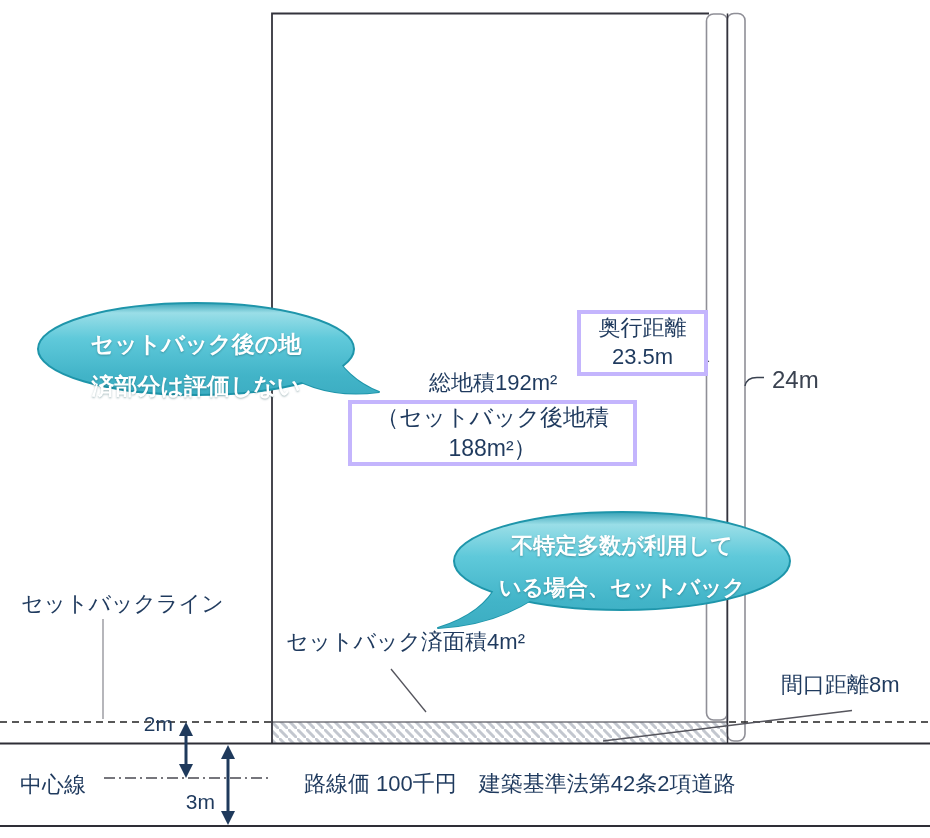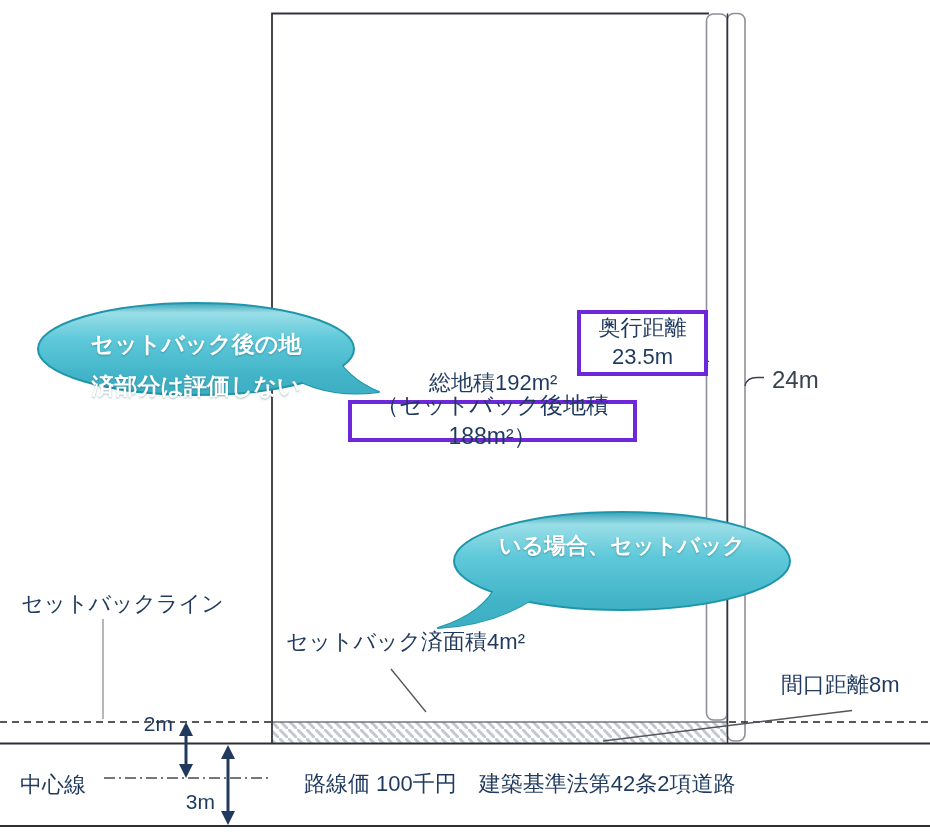--- a/index.html
+++ b/index.html
@@ -16,21 +16,21 @@
     color:#1F3A5E;
     font-size:22px;
     line-height:1.25;
     font-weight:500;
     white-space:nowrap;
   }
   .lbl.dim{color:#3A4250;font-weight:500;}
   .teal-box{
     position:absolute;
     box-sizing:border-box;
-    border:4px solid #6d28d9;
+    border:4px solid #c4b5fd;
     background:#ffffff;
     color:#1F3A5E;
     display:flex;align-items:center;justify-content:center;
     text-align:center;
     font-weight:500;
   }
   .teal-box.multiline{flex-direction:column;}
   .bubble-text{
     position:absolute;
     text-align:center;
@@ -119,21 +119,21 @@
 
     <g>
       <path d="M 533 599 C 505 617 473 626 438 628 C 470 618 489 602 496 586 Z" fill="url(#bubbleGrad2)" stroke="#1E95AA" stroke-width="2" stroke-linejoin="round"></path>
       <ellipse cx="622" cy="561" rx="168" ry="49" fill="url(#bubbleGrad2)" stroke="#1E95AA" stroke-width="2"></ellipse>
       <path d="M 533 599 C 505 617 473 626 438 628 C 470 618 489 602 496 586 Z" fill="url(#bubbleGrad2)" stroke="none"></path>
     </g>
   </svg>
 
   <div class="lbl" style="left:429px;top:369px;">総地積192m²</div>
 
-  <div class="teal-box" style="left:348px;top:400px;width:289px;height:42px;font-size:23px;">
+  <div class="teal-box" style="left:348px;top:400px;width:289px;height:66px;font-size:23px;">
     <span>（セットバック後地積188m²）</span>
   </div>
 
   <div class="teal-box multiline" style="left:577px;top:310px;width:131px;height:66px;font-size:22px;line-height:1.3;">
     <span>奥行距離</span>
     <span>23.5m</span>
   </div>
 
   <div class="lbl dim" style="left:772px;top:365px;font-size:24px;">24m</div>
 
@@ -150,16 +150,17 @@
   <div class="lbl" style="left:20px;top:771px;">中心線</div>
 
   <div class="lbl" style="left:304px;top:770px;">路線価 100千円　建築基準法第42条2項道路</div>
 
   <div class="bubble-text bt-left">
     <span>セットバック後の地</span>
     <span>済部分は評価しない</span>
   </div>
 
   <div class="bubble-text bt-right">
+    <span>不特定多数が利用して</span>
     <span>いる場合、セットバック</span>
   </div>
 
 </div>
 
 </body></html>

